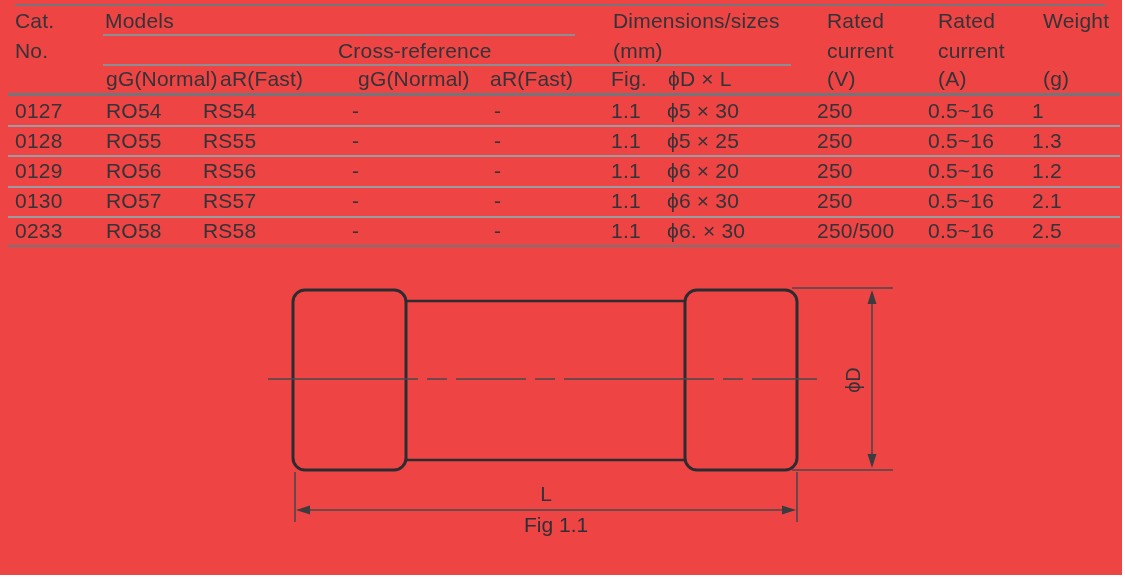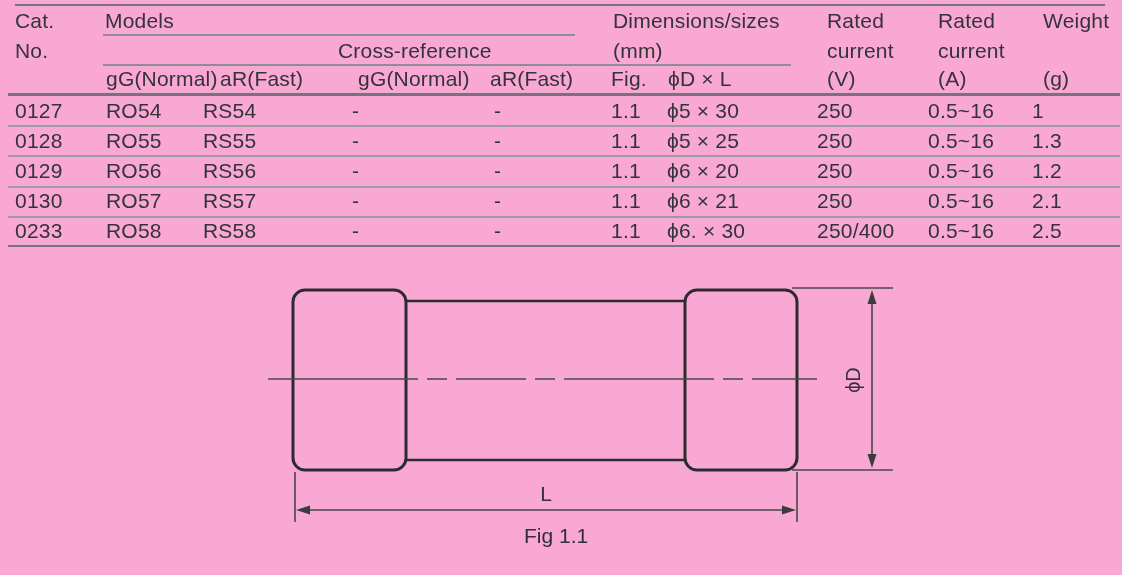--- a/index.html
+++ b/index.html
@@ -1,19 +1,19 @@
 <!DOCTYPE html>
 <html><head>
 <meta charset="utf-8">
 <style>
   html,body{margin:0;padding:0;background:#d8d8d8;}
   .page{
     position:relative;
     width:1125px;height:579px;
-    background:#f9a8d4;
+    background:#ef4444;
     overflow:hidden;
     font-family:"Liberation Sans", sans-serif;
   }
   
   .t{
     position:absolute;
     font-size:21px;
     line-height:22px;
     letter-spacing:0.2px;
     color:#333338;
@@ -32,21 +32,21 @@
   
   .x-cat{left:15px}.x-gg{left:106px}.x-ar{left:203px}.x-cg{left:352px}.x-ca{left:494px}
   .x-fig{left:611px}.x-dl{left:667px}.x-v{left:817px}.x-a{left:928px}.x-w{left:1032px}
   
   .hx-cat{left:15px}.hx-models{left:105px}.hx-xref{left:338px}
   .hx-gg1{left:106px}.hx-ar1{left:220px}.hx-gg2{left:358px}.hx-ar2{left:490px}
   .hx-dims{left:613px}.hx-fig{left:611px}.hx-dxl{left:668px}
   .hx-rv{left:827px}.hx-rc{left:938px}.hx-w{left:1043px}
 
   .diagram{position:absolute;left:0;top:0;}
-  .caption{position:absolute;left:524px;top:524px;font-size:21px;color:#2f2f35;}
+  .caption{position:absolute;left:524px;top:513px;font-size:21px;color:#2f2f35;}
   .edge-strip{position:absolute;background:#ffffff;}
 </style>
 </head>
 <body>
 
 <div class="page">
 
   <div>
 
     <div class="rule rule-dark" style="left:15px;top:4px;width:1090px;height:2px;"></div>
@@ -121,35 +121,35 @@
       <div class="t r2 x-w">1.2</div>
     </div>
 
     <div>
       <div class="t r3 x-cat">0130</div>
       <div class="t r3 x-gg">RO57</div>
       <div class="t r3 x-ar">RS57</div>
       <div class="t r3 x-cg">-</div>
       <div class="t r3 x-ca">-</div>
       <div class="t r3 x-fig">1.1</div>
-      <div class="t r3 x-dl">ϕ6 × 21</div>
+      <div class="t r3 x-dl">ϕ6 × 30</div>
       <div class="t r3 x-v">250</div>
       <div class="t r3 x-a">0.5~16</div>
       <div class="t r3 x-w">2.1</div>
     </div>
 
     <div>
       <div class="t r4 x-cat">0233</div>
       <div class="t r4 x-gg">RO58</div>
       <div class="t r4 x-ar">RS58</div>
       <div class="t r4 x-cg">-</div>
       <div class="t r4 x-ca">-</div>
       <div class="t r4 x-fig">1.1</div>
       <div class="t r4 x-dl">ϕ6. × 30</div>
-      <div class="t r4 x-v">250/400</div>
+      <div class="t r4 x-v">250/500</div>
       <div class="t r4 x-a">0.5~16</div>
       <div class="t r4 x-w">2.5</div>
     </div>
   </div>
 
   <svg class="diagram" width="1125" height="579" viewBox="0 0 1125 579">
 
     <line x1="406" y1="301" x2="686" y2="301" stroke="#2c2c30" stroke-width="2.5"></line>
     <line x1="406" y1="460" x2="686" y2="460" stroke="#2c2c30" stroke-width="2.5"></line>
 

